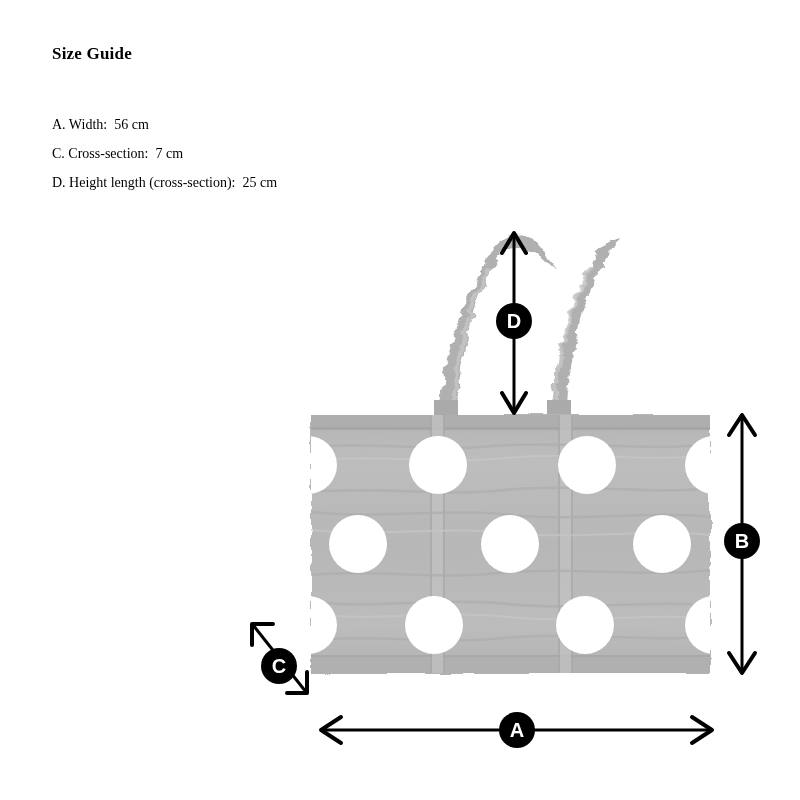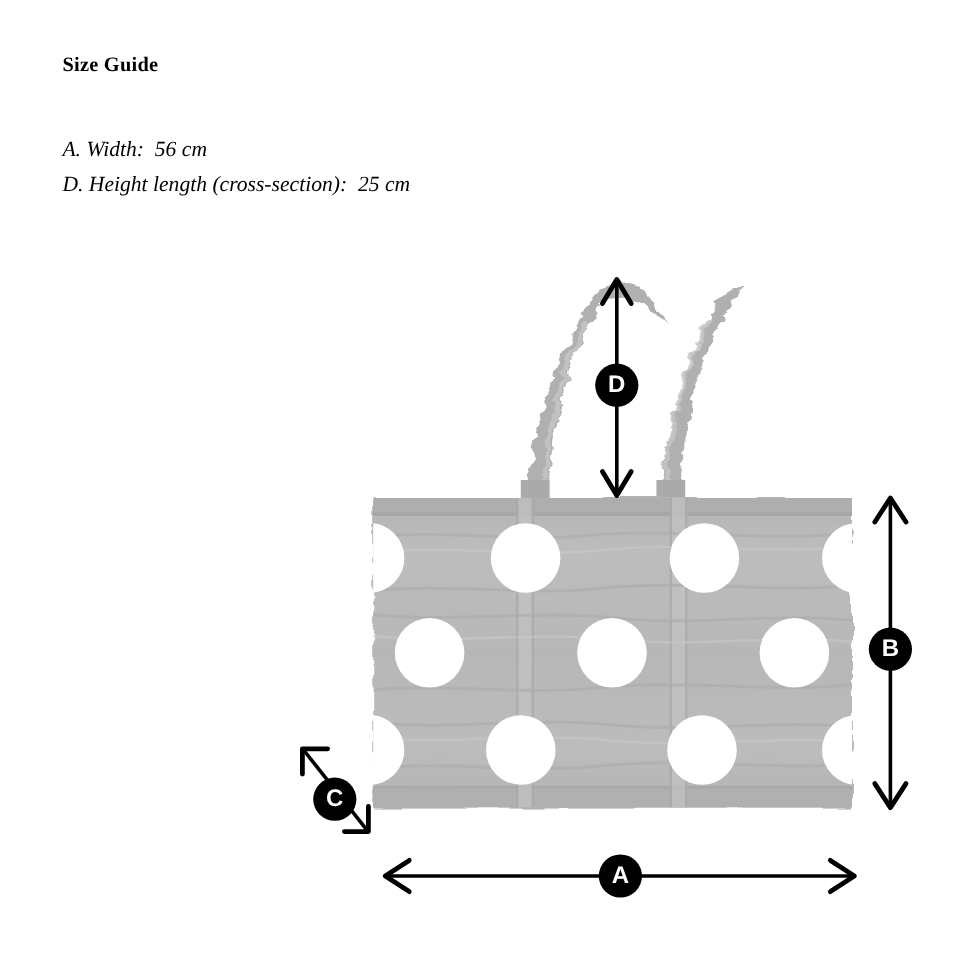--- a/index.html
+++ b/index.html
@@ -34,24 +34,23 @@
   }
   .spec-list {
     position: absolute;
     left: 52px;
     top: 110px;
     margin: 0;
     padding: 0;
     list-style: none;
   }
   .spec-row {
-    font-size: 18px;
+    font-size: 14px;
     line-height: 29px;
     white-space: nowrap;
-    font-style: italic;
   }
   .spec-label { }
   .spec-value { }
 
   
   .illustration {
     position: absolute;
     left: 0;
     top: 0;
     width: 800px;
@@ -87,20 +86,24 @@
 <div id="size-guide">
 
   <div class="guide-title">Size Guide</div>
 
   <ul class="spec-list">
     <li class="spec-row">
       <span class="spec-label">A. Width:</span>
       &nbsp;<span class="spec-value">56 cm</span>
     </li>
     <li class="spec-row">
+      <span class="spec-label">C. Cross-section:</span>
+      &nbsp;<span class="spec-value">7 cm</span>
+    </li>
+    <li class="spec-row">
       <span class="spec-label">D. Height length (cross-section):</span>
       &nbsp;<span class="spec-value">25 cm</span>
     </li>
   </ul>
 
   <div class="illustration">
     <svg width="800" height="800" viewBox="0 0 800 800" xmlns="http://www.w3.org/2000/svg">
       <defs>
         <clipPath id="bagBodyClip">
           <path d="M311,415 L710,415 L710,673 L311,673 Z"></path>

